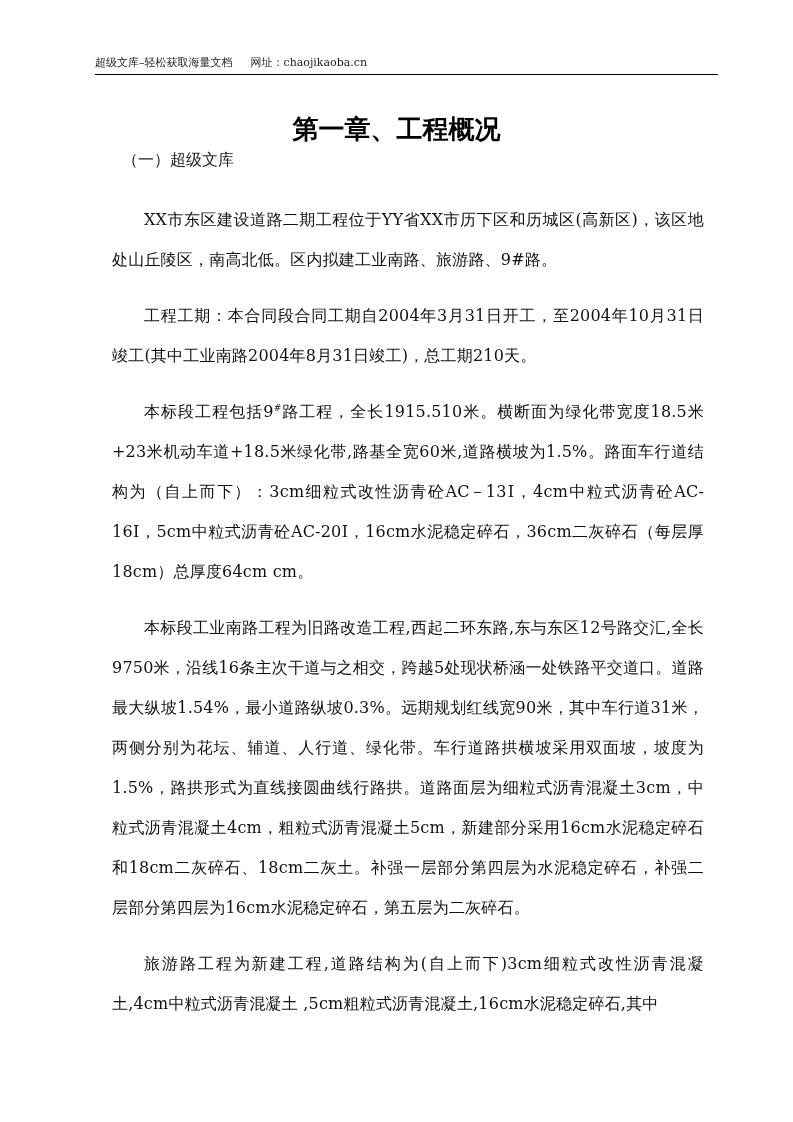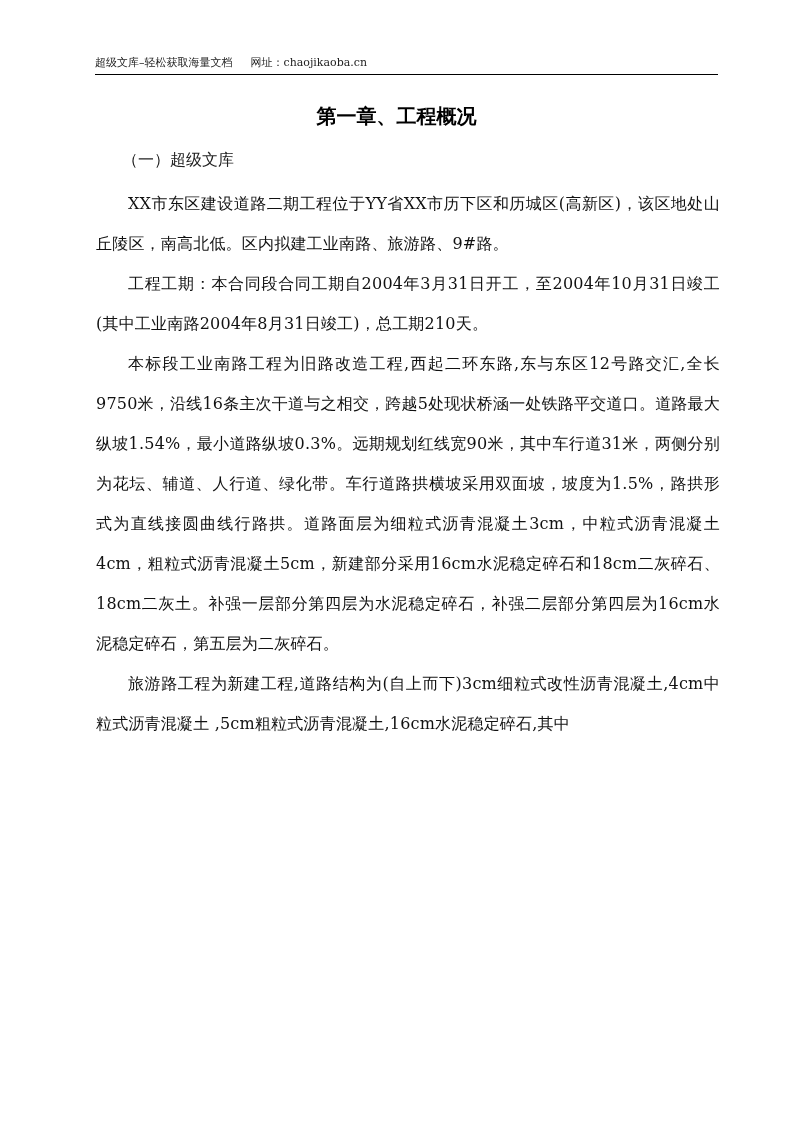--- a/index.html
+++ b/index.html
@@ -24,26 +24,26 @@
       border-bottom: 1.5px solid #000000;
       text-align: left;
       font-size: 11px;
       line-height: 18px;
       color: #222222;
     }
     .page-header .sep { display: inline-block; width: 18px; }
     .title {
       position: absolute;
       left: 0;
-      top: 101px;
+      top: 114px;
       width: 793px;
       text-align: center;
       font-family: "DejaVu Sans", "Liberation Sans", sans-serif;
       font-weight: bold;
-      font-size: 20px;
+      font-size: 26px;
       line-height: 30px;
       color: #000000;
     }
     .section-heading {
       position: absolute;
       left: 122px;
       top: 148px;
       font-size: 16px;
       line-height: 24px;
       color: #222222;
@@ -51,21 +51,21 @@
     .body-text {
       position: absolute;
       left: 96px;
       top: 184px;
       width: 624px;
       font-size: 16px;
       line-height: 40px;
       color: #111111;
     }
     .para {
-      margin: 0;
+      margin: 16px;
       text-indent: 2em;
       text-align: justify;
       text-align-last: left;
       letter-spacing: 0.2px;
     }
     sup { font-size: 9px; vertical-align: 6px; line-height: 0; }
   </style>
 </head>
 <body>
 
@@ -73,15 +73,16 @@
   <span>超级文库–轻松获取海量文档</span><span class="sep"></span><span>网址：</span><span>chaojikaoba.cn</span>
 </div>
 
 <div class="title">第一章、工程概况</div>
 
 <div class="section-heading">（一）超级文库</div>
 
 <div class="body-text">
   <p class="para">XX市东区建设道路二期工程位于YY省XX市历下区和历城区(高新区)，该区地处山丘陵区，南高北低。区内拟建工业南路、旅游路、9#路。</p>
   <p class="para">工程工期：本合同段合同工期自2004年3月31日开工，至2004年10月31日竣工(其中工业南路2004年8月31日竣工)，总工期210天。</p>
+  <p class="para"><span>本标段工程包括9</span><sup>#</sup><span>路工程，全长1915.510米。横断面为绿化带宽度18.5米+23米机动车道+18.5米绿化带,路基全宽60米,道路横坡为1.5%。路面车行道结构为（自上而下）：3cm细粒式改性沥青砼AC－13Ⅰ，4cm中粒式沥青砼AC-16Ⅰ，5cm中粒式沥青砼AC-20Ⅰ，16cm水泥稳定碎石，36cm二灰碎石（每层厚18cm）总厚度64cm cm。</span></p>
   <p class="para">本标段工业南路工程为旧路改造工程,西起二环东路,东与东区12号路交汇,全长9750米，沿线16条主次干道与之相交，跨越5处现状桥涵一处铁路平交道口。道路最大纵坡1.54%，最小道路纵坡0.3%。远期规划红线宽90米，其中车行道31米，两侧分别为花坛、辅道、人行道、绿化带。车行道路拱横坡采用双面坡，坡度为1.5%，路拱形式为直线接圆曲线行路拱。道路面层为细粒式沥青混凝土3cm，中粒式沥青混凝土4cm，粗粒式沥青混凝土5cm，新建部分采用16cm水泥稳定碎石和18cm二灰碎石、18cm二灰土。补强一层部分第四层为水泥稳定碎石，补强二层部分第四层为16cm水泥稳定碎石，第五层为二灰碎石。</p>
   <p class="para">旅游路工程为新建工程,道路结构为(自上而下)3cm细粒式改性沥青混凝土,4cm中粒式沥青混凝土 ,5cm粗粒式沥青混凝土,16cm水泥稳定碎石,其中</p>
 </div>
 
 </body></html>

